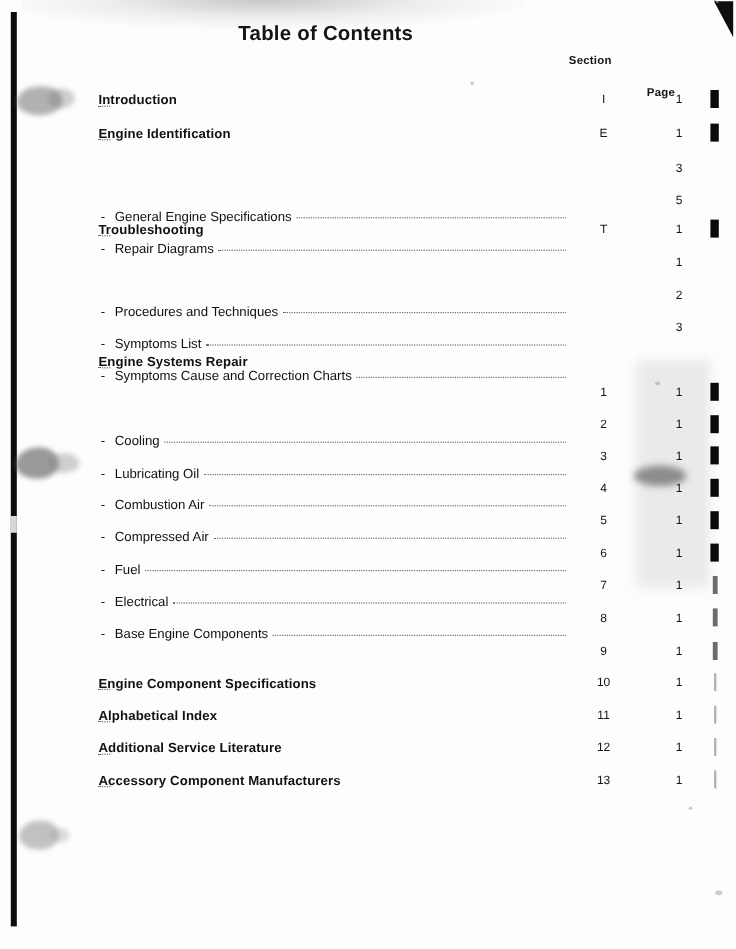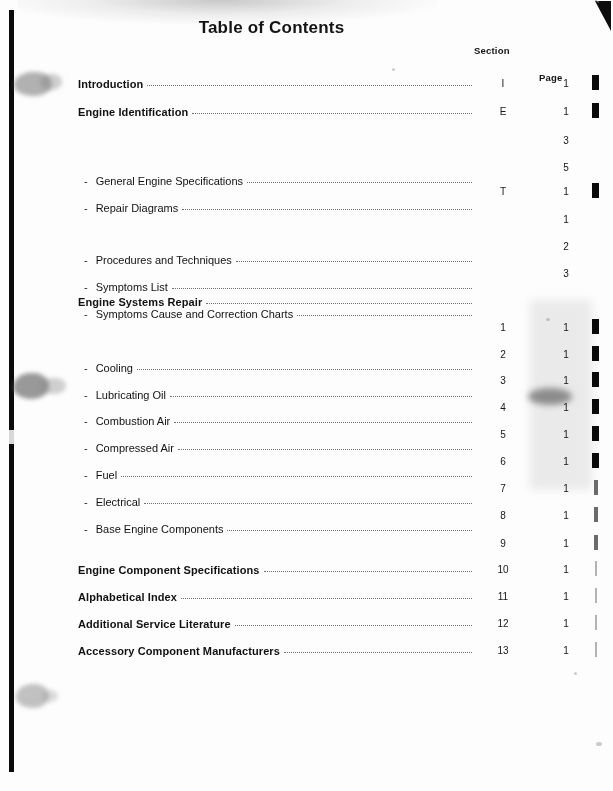--- a/index.html
+++ b/index.html
@@ -158,21 +158,21 @@
     height: 18px;
   }
   .entry {
     position: absolute;
     top: 0;
     display: flex;
     align-items: baseline;
     white-space: nowrap;
     overflow: hidden;
   }
-  .row.level0 .entry { left: 78px; width: 394px; }
+  .row.level0 .entry { left: 78px; width: 394px; flex-direction: column; }
   .row.level1 .entry { left: 84px; width: 388px; }
 
   .dash {
     flex: 0 0 auto;
     margin-right: 8px;
     font-size: 11px;
     color: #1d1d1d;
   }
   .label {
     flex: 0 0 auto;
@@ -270,20 +270,24 @@
       <div class="row level1" style="top: 162px;">
         <div class="entry">
           <span class="dash">-</span>
           <span class="label">Repair Diagrams</span>
           <span class="leader"></span>
         </div>
         <div class="num section"></div>
         <div class="num page">5</div>
       </div>
       <div class="row level0" style="top: 186px;">
+        <div class="entry">
+          <span class="label">Troubleshooting</span>
+          <span class="leader"></span>
+        </div>
         <div class="num section">T</div>
         <div class="num page">1</div>
       </div>
       <div class="row level1" style="top: 214px;">
         <div class="entry">
           <span class="dash">-</span>
           <span class="label">Procedures and Techniques</span>
           <span class="leader"></span>
         </div>
         <div class="num section"></div>

